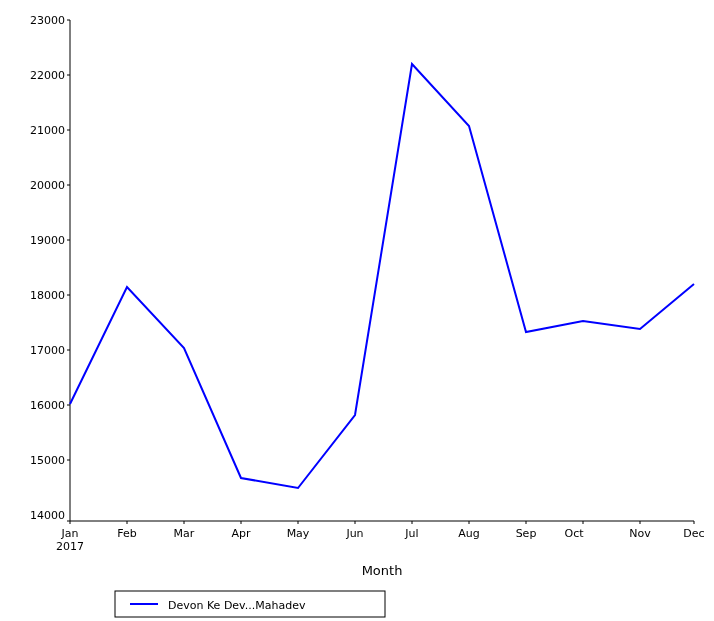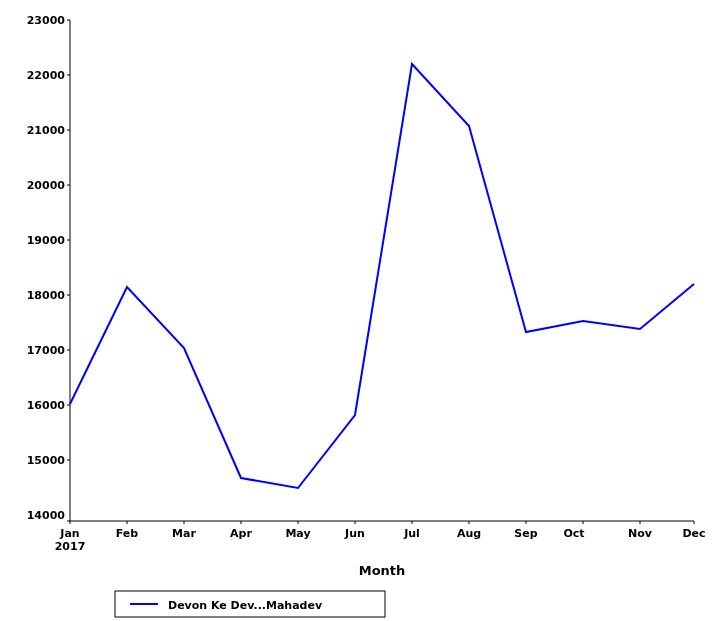--- a/index.html
+++ b/index.html
@@ -8,21 +8,20 @@
       font-family: 'DejaVu Sans', Arial, sans-serif;
       width: 714px;
       height: 621px;
       overflow: hidden;
     }
     .chart-container {
       width: 714px;
       height: 621px;
       position: relative;
       background: #fff;
-      font-weight: bold;
     }
     svg {
       width: 100%;
       height: 100%;
     }
     .axis-label {
       font-size: 13px;
       fill: #000;
     }
     .tick-label {

